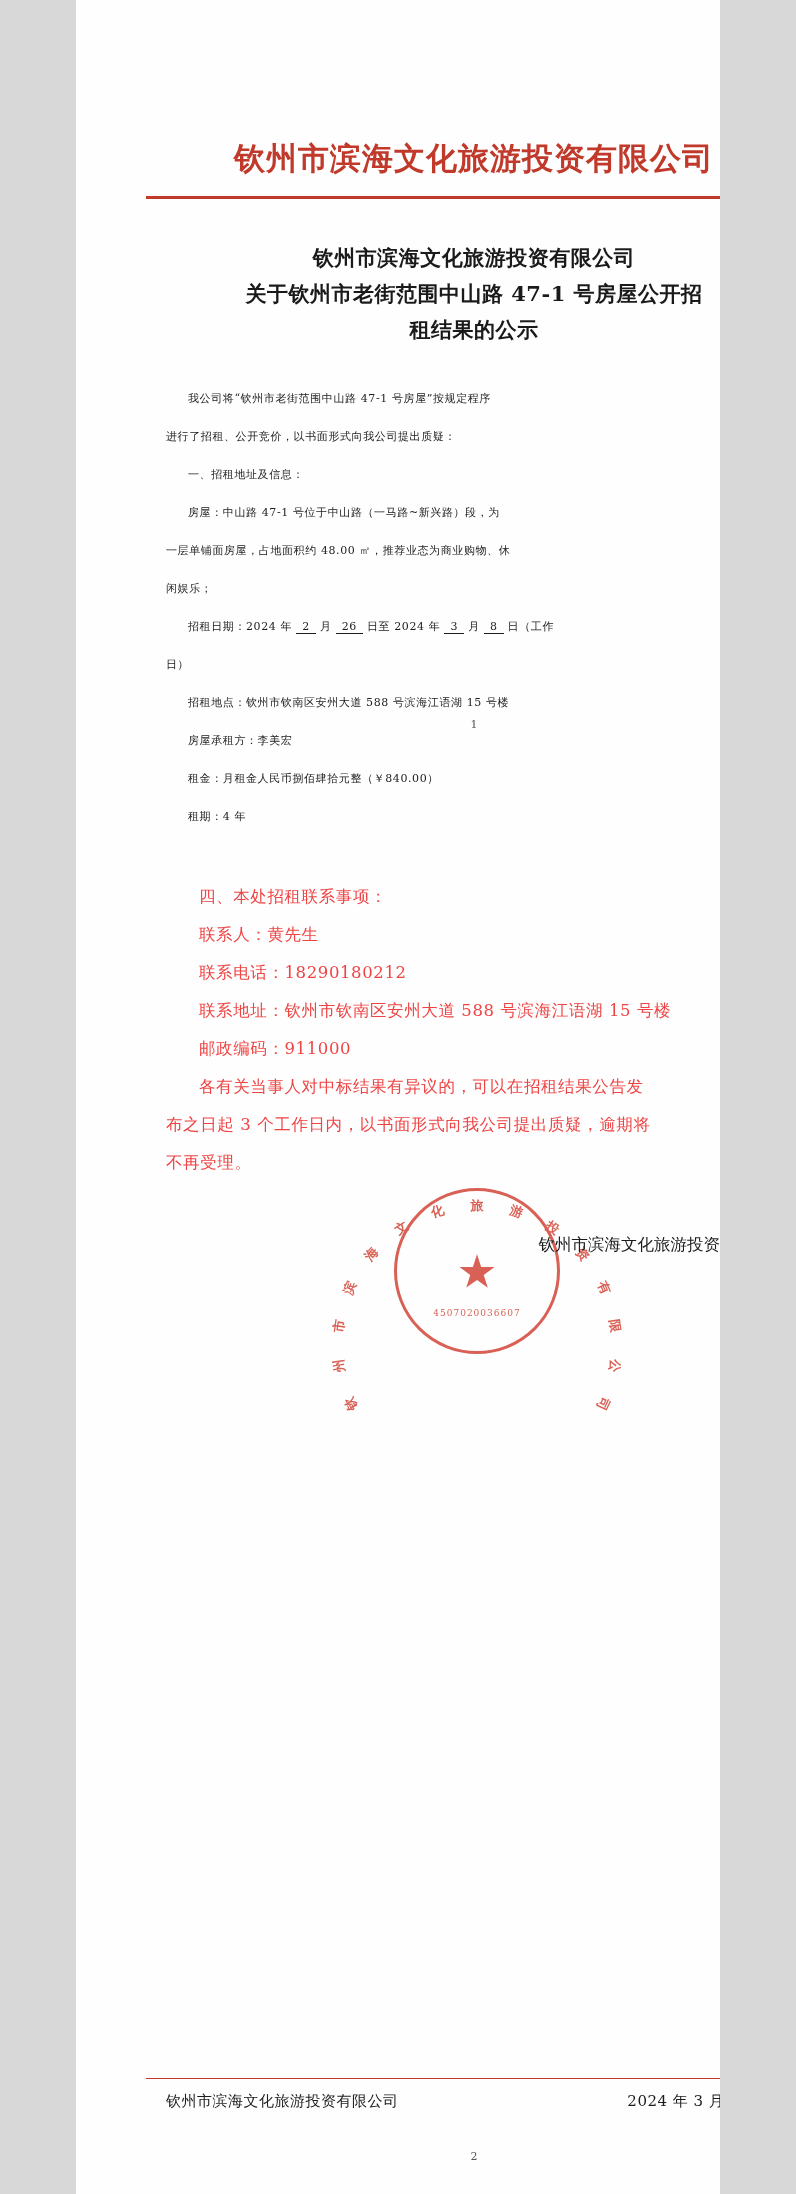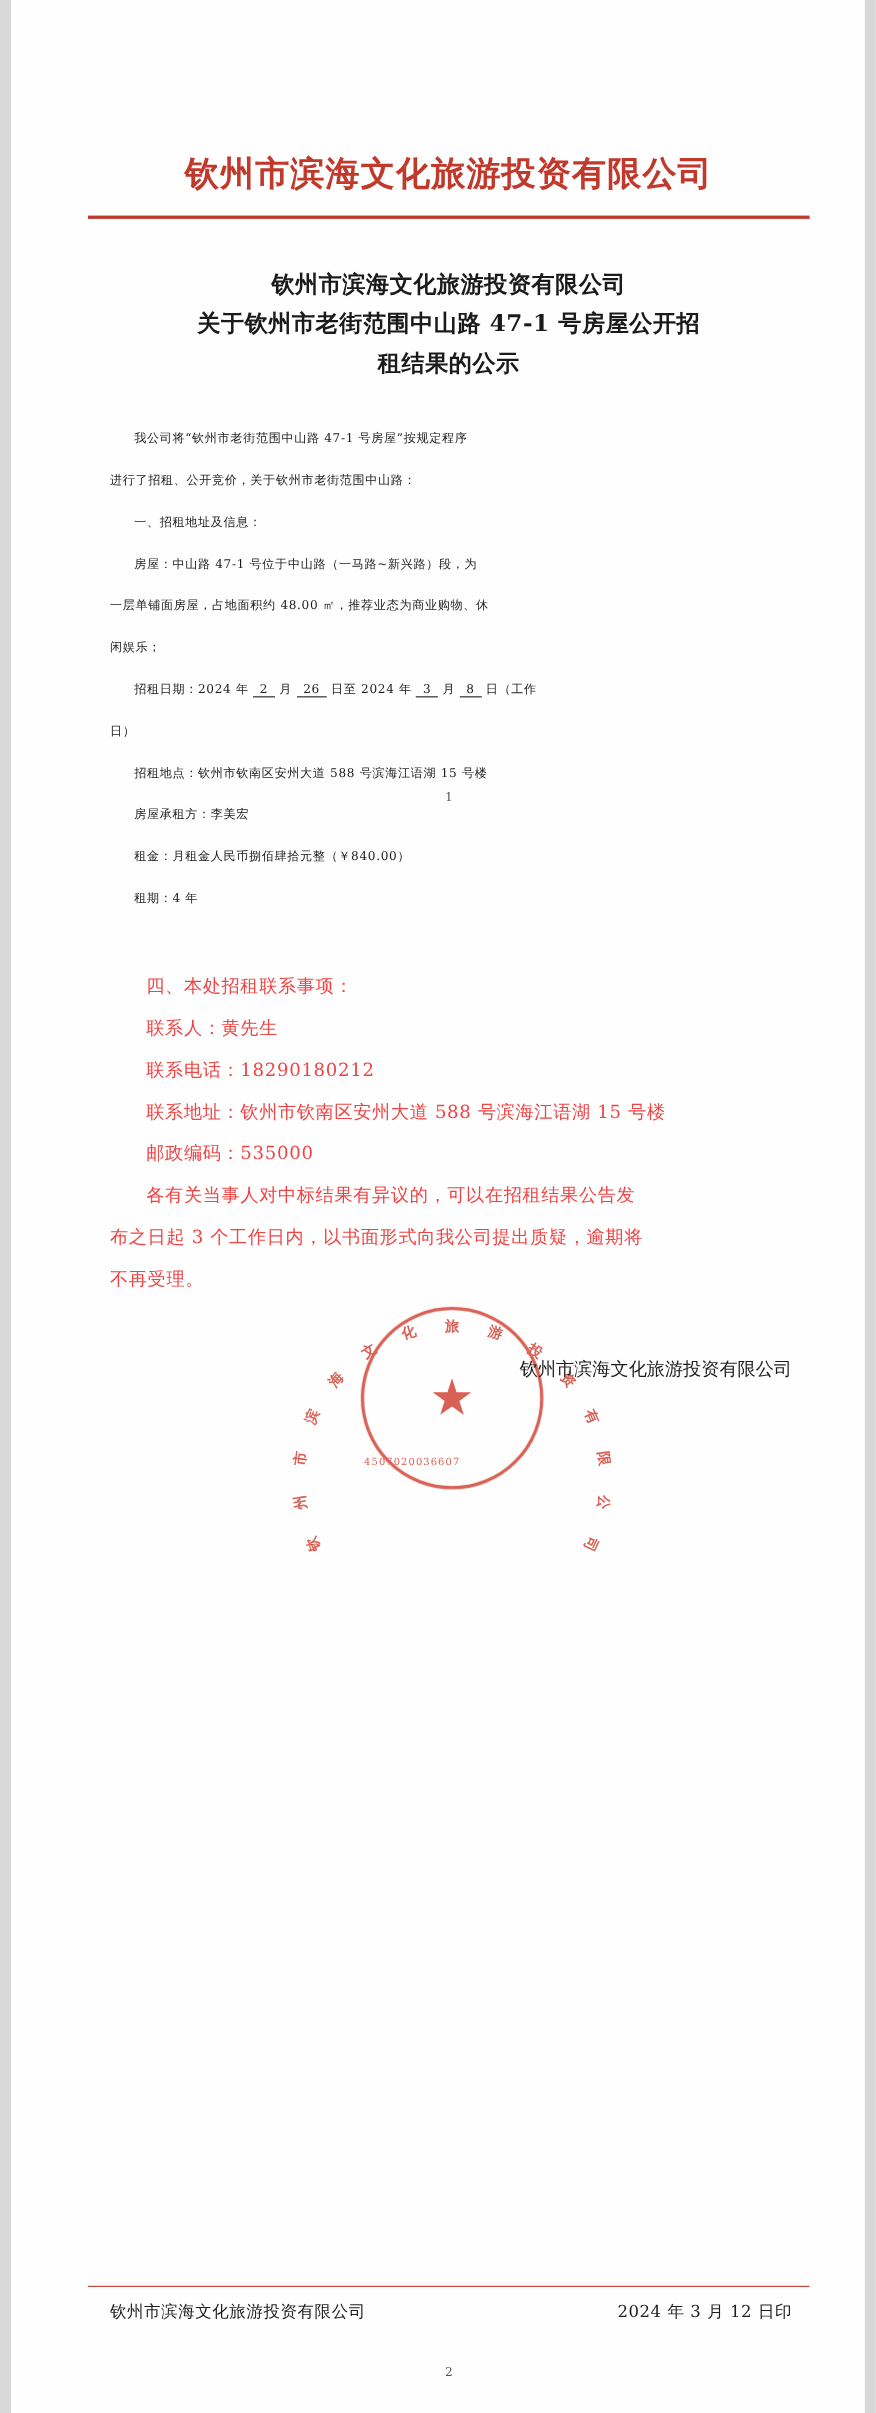--- a/index.html
+++ b/index.html
@@ -5,21 +5,21 @@
   html, body {
     margin: 0;
     padding: 0;
     background: #d8d8d8;
   }
   body {
     font-family: "DejaVu Serif", "Liberation Serif", serif;
   }
   .page {
     position: relative;
-    width: 776px;
+    width: 644px;
     height: 2194px;
     margin: 0 auto;
     background: #ffffff;
     overflow: hidden;
   }
   .sheet {
     position: absolute;
     left: 0;
     top: 0;
     width: 796px;
@@ -158,22 +158,23 @@
     left: 50%;
     top: 50%;
     font-size: 13px;
     font-weight: bold;
     transform-origin: 0 74px;
     color: #d0392b;
   }
   .seal .seal-bottom-text {
     position: absolute;
     left: 0;
-    bottom: 16px;
+    bottom: 33px;
     width: 160px;
+    text-align: center;
     font-size: 9px;
     letter-spacing: 1px;
     color: #d0392b;
   }
 
   
   .footer-rule {
     position: absolute;
     left: 70px;
     top: 2078px;
@@ -214,21 +215,21 @@
     <div class="org-rule"></div>
 
     <div class="doc-title">
       <div>钦州市滨海文化旅游投资有限公司</div>
       <div>关于钦州市老街范围中山路 47-1 号房屋公开招</div>
       <div>租结果的公示</div>
     </div>
 
     <div class="body-block">
       <p class="indent2">我公司将“钦州市老街范围中山路 47-1 号房屋”按规定程序</p>
-      <p>进行了招租、公开竞价，关于钦州市老街范围中山路：</p>
+      <p>进行了招租、公开竞价，以书面形式向我公司提出质疑：</p>
 
       <p class="sec-head">一、招租地址及信息：</p>
       <p class="indent2">房屋：中山路 47-1 号位于中山路（一马路~新兴路）段，为</p>
       <p>一层单铺面房屋，占地面积约 48.00 ㎡，推荐业态为商业购物、休</p>
       <p>闲娱乐；</p>
 
       <p class="indent2">
         <span>招租日期：2024 年</span>
         <span class="u-line">2</span>
         <span>月</span>
@@ -247,21 +248,21 @@
       <p class="indent2">租期：4 年</p>
     </div>
 
     <div class="pagenum-mid">1</div>
 
     <div class="body-block2">
       <p class="sec-head">四、本处招租联系事项：</p>
       <p class="indent2">联系人：黄先生</p>
       <p class="indent2">联系电话：18290180212</p>
       <p class="indent2">联系地址：钦州市钦南区安州大道 588 号滨海江语湖 15 号楼</p>
-      <p class="indent2">邮政编码：535000</p>
+      <p class="indent2">邮政编码：911000</p>
       <p class="indent2">各有关当事人对中标结果有异议的，可以在招租结果公告发</p>
       <p>布之日起 3 个工作日内，以书面形式向我公司提出质疑，逾期将</p>
       <p>不再受理。</p>
     </div>
 
     <div class="seal">
       <div class="seal-top-text" id="sealRing">
           <span style="transform: rotate(-115deg) translate(-50%, -74px);">钦</span>
           <span style="transform: rotate(-98.5714deg) translate(-50%, -74px);">州</span>
           <span style="transform: rotate(-82.1429deg) translate(-50%, -74px);">市</span>

